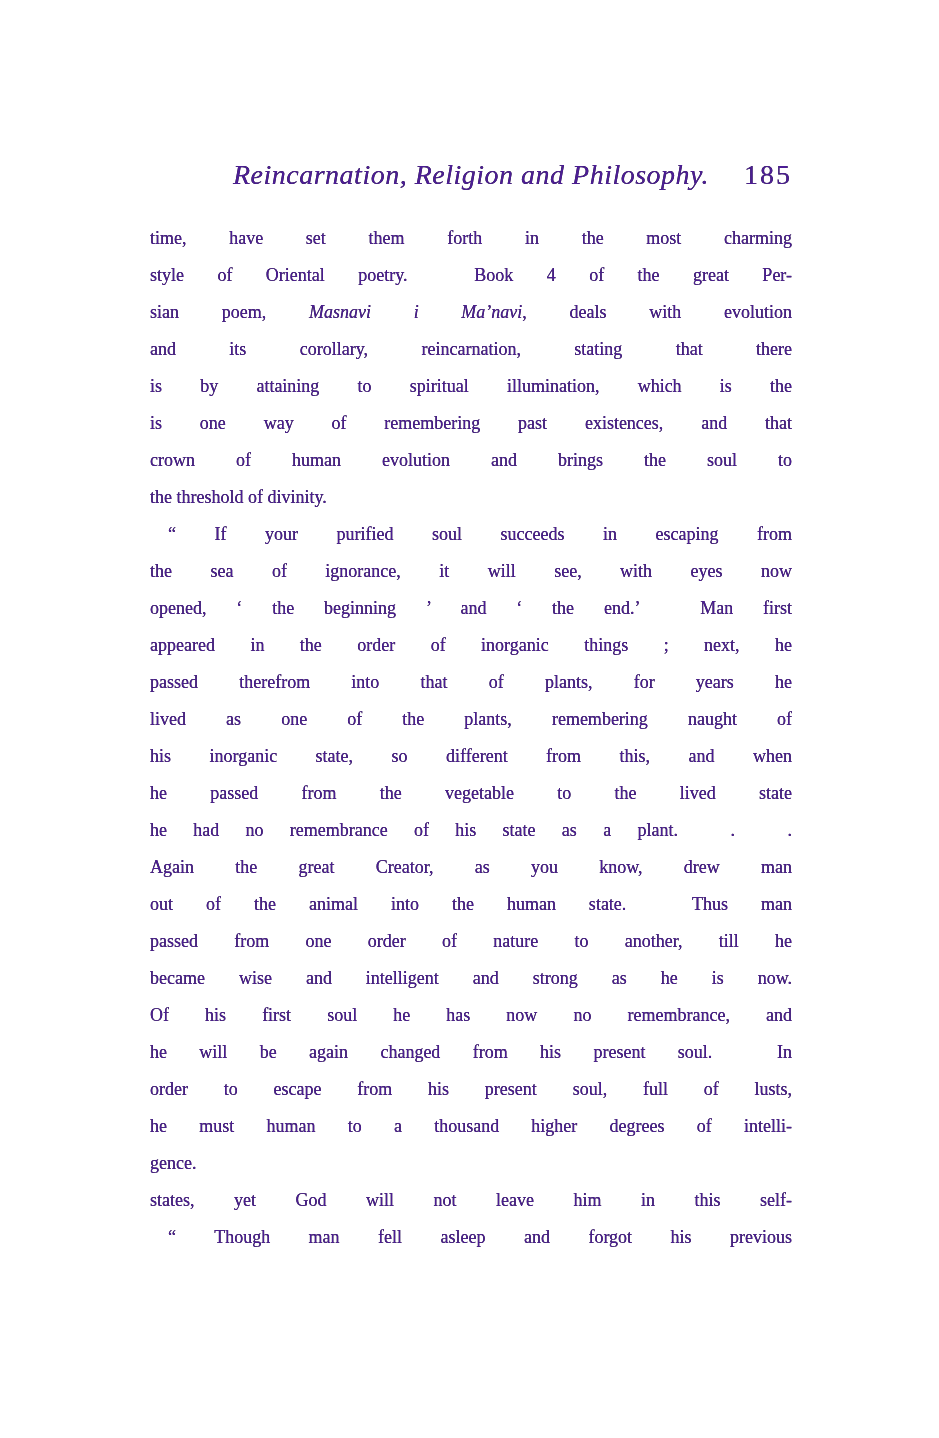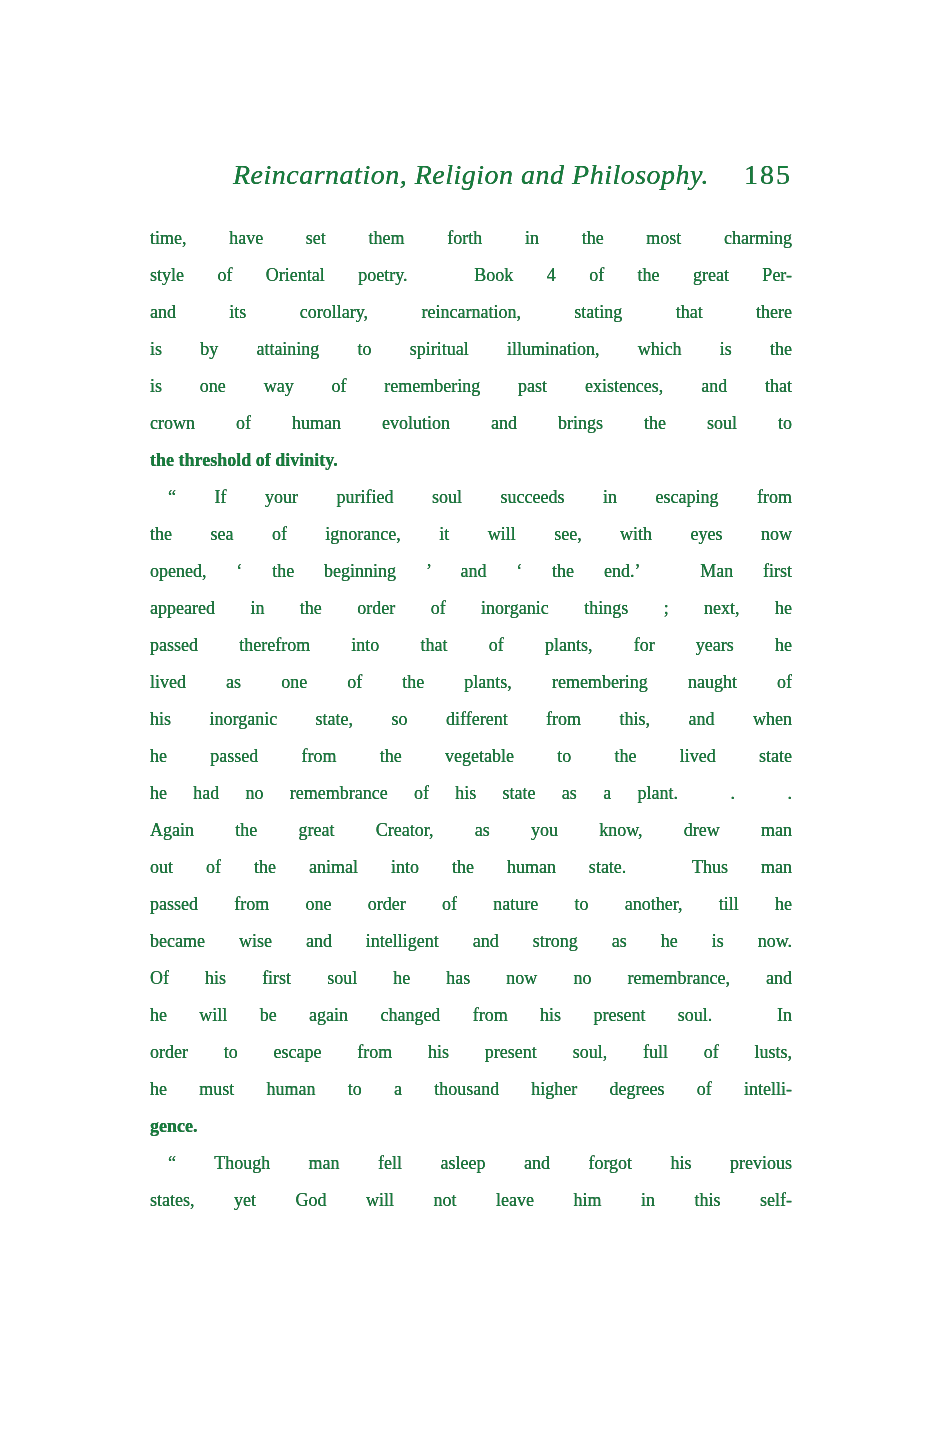--- a/index.html
+++ b/index.html
@@ -7,21 +7,21 @@
     padding: 0;
     background: #ffffff;
   }
   .page {
     position: relative;
     width: 939px;
     height: 1438px;
     background: #ffffff;
     overflow: hidden;
     font-family: "Liberation Serif", serif;
-    color: #15803d;
+    color: #4c1d95;
   }
   .running-head {
     position: absolute;
     top: 156px;
     left: 150px;
     width: 642px;
     height: 40px;
     font-size: 28px;
     line-height: 38px;
   }
@@ -52,41 +52,41 @@
   .line {
     height: 37px;
     text-align: justify;
     text-align-last: justify;
     white-space: normal;
     overflow: visible;
   }
   .line.para-end {
     text-align: right;
     text-align-last: left;
-    font-weight: bold;
   }
   .line.indent {
     text-indent: 18px;
   }
   .line i {
     font-style: italic;
   }
 </style>
 </head>
 <body>
 
 <div class="page">
   <div class="running-head">
     <div class="rh-title">Reincarnation, Religion and Philosophy.</div>
     <div class="rh-folio">185</div>
   </div>
 
   <div class="text-block" id="text-block">
       <div class="line">time, have set them forth in the most charming</div>
       <div class="line">style of Oriental poetry.&nbsp; Book 4 of the great Per-</div>
+      <div class="line"><span>sian poem, </span><i>Masnavi i Ma’navi</i><span>, deals with evolution</span></div>
       <div class="line">and its corollary, reincarnation, stating that there</div>
       <div class="line">is by attaining to spiritual illumination, which is the</div>
       <div class="line">is one way of remembering past existences, and that</div>
       <div class="line">crown of human evolution and brings the soul to</div>
       <div class="line para-end">the threshold of divinity.</div>
       <div class="line indent">“ If your purified soul succeeds in escaping from</div>
       <div class="line">the sea of ignorance, it will see, with eyes now</div>
       <div class="line">opened, ‘ the beginning ’ and ‘ the end.’&nbsp; Man first</div>
       <div class="line">appeared in the order of inorganic things ; next, he</div>
       <div class="line">passed therefrom into that of plants, for years he</div>
@@ -96,16 +96,16 @@
       <div class="line">he had no remembrance of his state as a plant.&nbsp; .&nbsp; .</div>
       <div class="line">Again the great Creator, as you know, drew man</div>
       <div class="line">out of the animal into the human state.&nbsp; Thus man</div>
       <div class="line">passed from one order of nature to another, till he</div>
       <div class="line">became wise and intelligent and strong as he is now.</div>
       <div class="line">Of his first soul he has now no remembrance, and</div>
       <div class="line">he will be again changed from his present soul.&nbsp; In</div>
       <div class="line">order to escape from his present soul, full of lusts,</div>
       <div class="line">he must human to a thousand higher degrees of intelli-</div>
       <div class="line para-end">gence.</div>
+      <div class="line">states, yet God will not leave him in this self-</div>
       <div class="line indent">“ Though man fell asleep and forgot his previous</div>
-      <div class="line">states, yet God will not leave him in this self-</div>
     </div>
 </div>
 
 </body></html>

